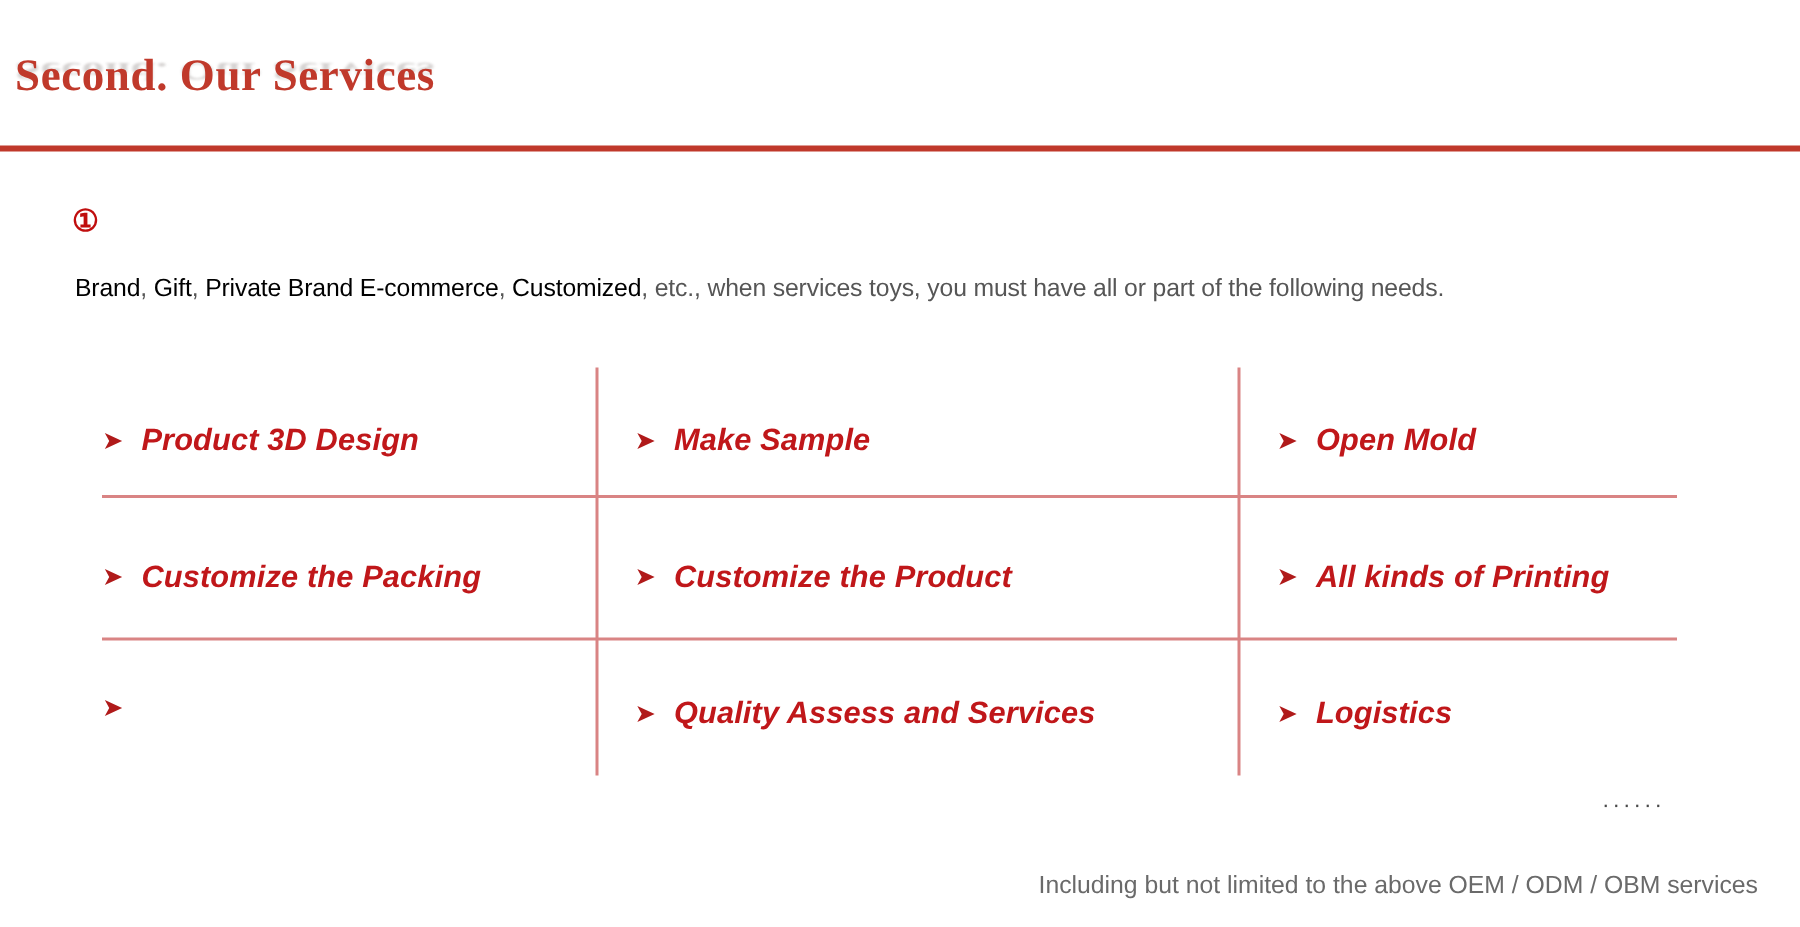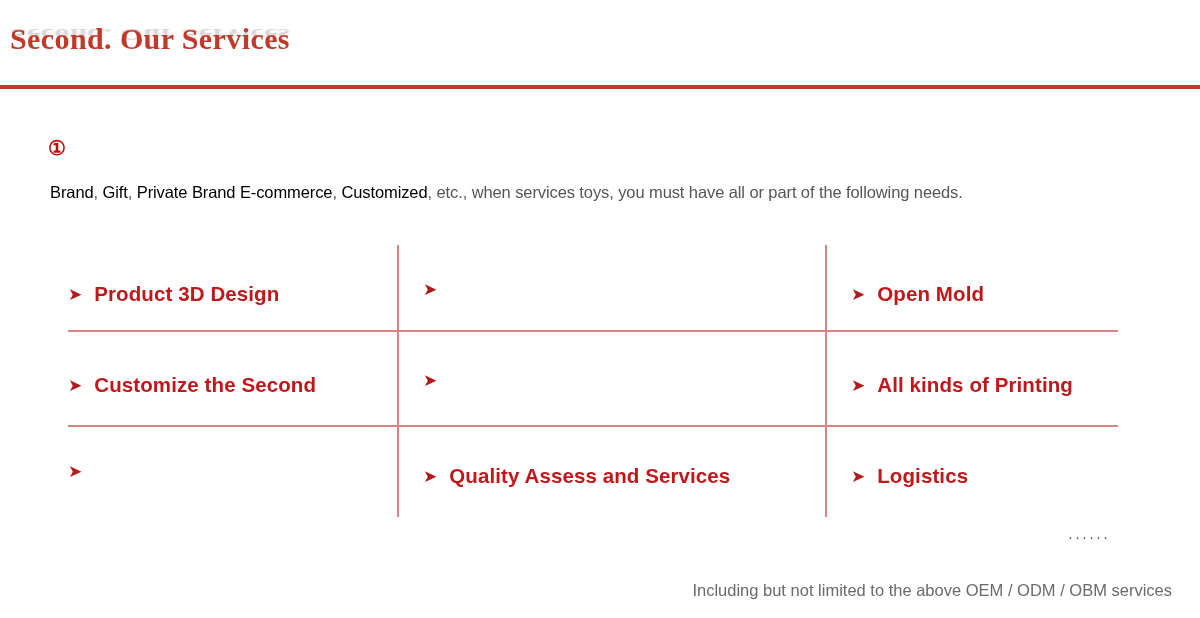--- a/index.html
+++ b/index.html
@@ -12,21 +12,21 @@
     background: #ffffff;
     font-family: "Liberation Sans", sans-serif;
     overflow: hidden;
     position: relative;
   }
 
   
   .slide-header {
     position: absolute;
     left: 0;
-    top: 0;
+    top: 12px;
     width: 1170px;
     height: 90px;
   }
   .slide-title {
     position: absolute;
     left: 10px;
     top: 22px;
     font-family: "Liberation Serif", "DejaVu Serif", serif;
     font-weight: bold;
     font-size: 30px;
@@ -131,20 +131,21 @@
     line-height: 1;
     margin-right: 12px;
     transform: translateY(-1px);
     display: inline-block;
   }
   .service-label {
     color: #C0171A;
     font-size: 20.5px;
     font-weight: bold;
     letter-spacing: 0.1px;
+    font-style: italic;
   }
 
   
   .col-0 { left: 8px; }
   .col-1 { left: 363px; }
   .col-2 { left: 791px; }
   
   .row-0 { top: 37px; }
   .row-1 { top: 128px; }
   .row-2 { top: 219px; }
@@ -192,32 +193,34 @@
   <div class="grid-vline v2"></div>
   <div class="grid-hline h1"></div>
   <div class="grid-hline h2"></div>
 
   <div class="service-cell col-0 row-0">
     <span class="bullet-arrow">➤</span>
     <span class="service-label">Product 3D Design</span>
   </div>
   <div class="service-cell col-1 row-0">
     <span class="bullet-arrow">➤</span>
+    <span class="service-label">Make Sample</span>
   </div>
   <div class="service-cell col-2 row-0">
     <span class="bullet-arrow">➤</span>
     <span class="service-label">Open Mold</span>
   </div>
 
   <div class="service-cell col-0 row-1">
     <span class="bullet-arrow">➤</span>
-    <span class="service-label">Customize the Second</span>
+    <span class="service-label">Customize the Packing</span>
   </div>
   <div class="service-cell col-1 row-1">
     <span class="bullet-arrow">➤</span>
+    <span class="service-label">Customize the Product</span>
   </div>
   <div class="service-cell col-2 row-1">
     <span class="bullet-arrow">➤</span>
     <span class="service-label">All kinds of Printing</span>
   </div>
 
   <div class="service-cell col-0 row-2">
     <span class="bullet-arrow">➤</span>
   </div>
   <div class="service-cell col-1 row-2">

